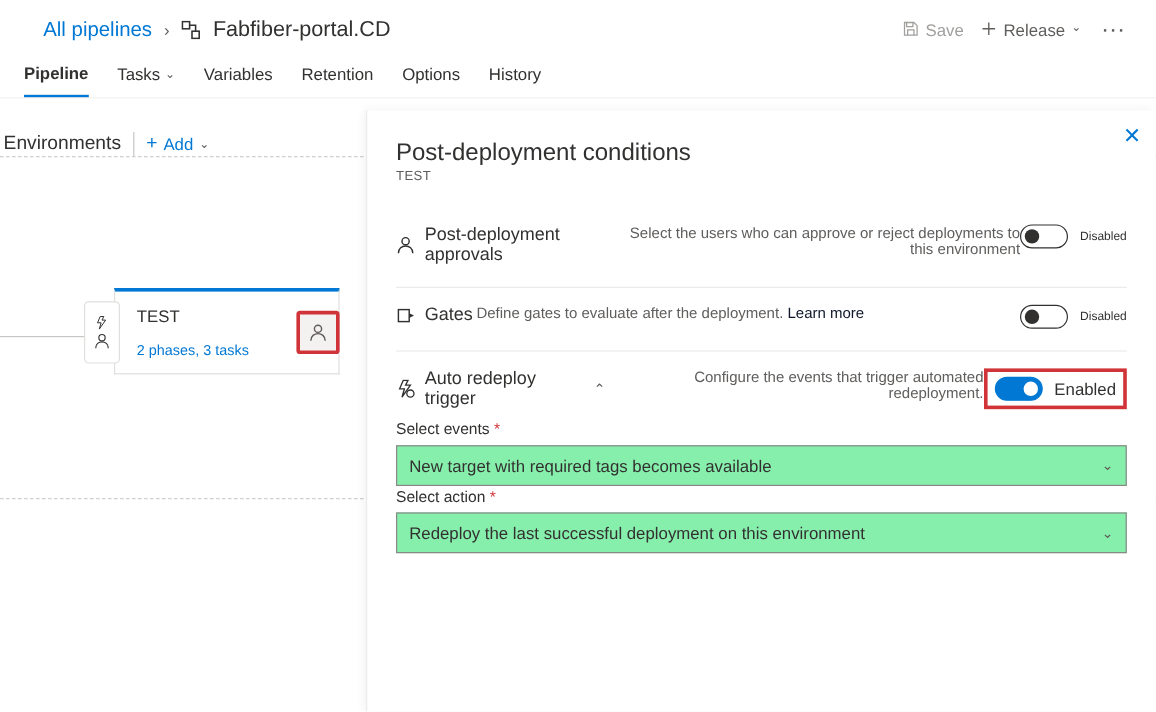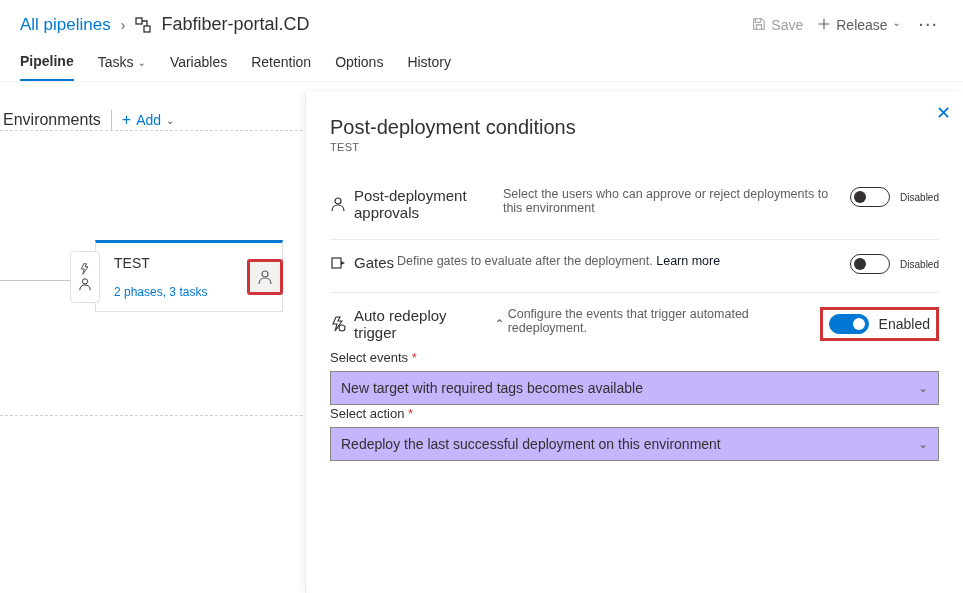--- a/index.html
+++ b/index.html
@@ -12,21 +12,21 @@
       height: 593px;
       position: relative;
       overflow: hidden;
     }
     .breadcrumb-row {
       display: flex;
       align-items: center;
       padding: 14px 20px 8px 20px;
       gap: 10px;
     }
-    .breadcrumb-link { color: #0078d4; font-size: 17px; cursor: pointer; }
+    .breadcrumb-link { color: #0078d4; font-size: 17px; cursor: pointer; margin-left: 16px; }
     .breadcrumb-chevron { color: #605e5c; font-size: 14px; }
     .breadcrumb-title { font-size: 18px; color: #323130; font-weight: 400; }
     .top-actions {
       margin-left: auto;
       display: flex;
       align-items: center;
       gap: 14px;
       color: #605e5c;
     }
     .top-action {
@@ -151,21 +151,21 @@
     .panel-sub { font-size: 11px; color: #605e5c; letter-spacing: 0.3px; text-transform: uppercase; margin-bottom: 20px; }
 
     .section-row {
       display: flex;
       align-items: flex-start;
       justify-content: space-between;
       padding: 14px 0 8px 0;
     }
     .section-left { display: flex; flex-direction: row; gap: 3px; flex: 1; }
     .section-heading { display: flex; align-items: center; gap: 8px; font-size: 15px; color: #323130; }
-    .section-desc { font-size: 12.5px; color: #605e5c; }
+    .section-desc { font-size: 12.5px; color: #605e5c; text-align: right; }
     .section-desc a { color: #0f172a; text-decoration: none; cursor: pointer; }
     .toggle-wrap { display: flex; align-items: center; gap: 10px; font-size: 10px; }
     .toggle {
       width: 40px; height: 20px; border-radius: 10px;
       background: #fff; border: 1px solid #323130; position: relative; cursor: pointer;
     }
     .toggle .knob {
       position: absolute; width: 12px; height: 12px; border-radius: 50%;
       background: #323130; top: 3px; left: 3px;
     }
@@ -188,21 +188,21 @@
       margin-top: 6px;
       border: 1px solid #8a8886;
       height: 34px;
       display: flex;
       align-items: center;
       justify-content: space-between;
       padding: 0 10px;
       cursor: pointer;
       font-size: 14px;
       color: #323130;
-      background: #c4b5fd;
+      background: #86efac;
     }
     .select-chevron { color: #605e5c; font-size: 12px; }
     svg { display: block; }
   </style>
 </head>
 <body>
 
 <div class="breadcrumb-row">
   <span class="breadcrumb-link">All pipelines</span>
   <span class="breadcrumb-chevron">›</span>

